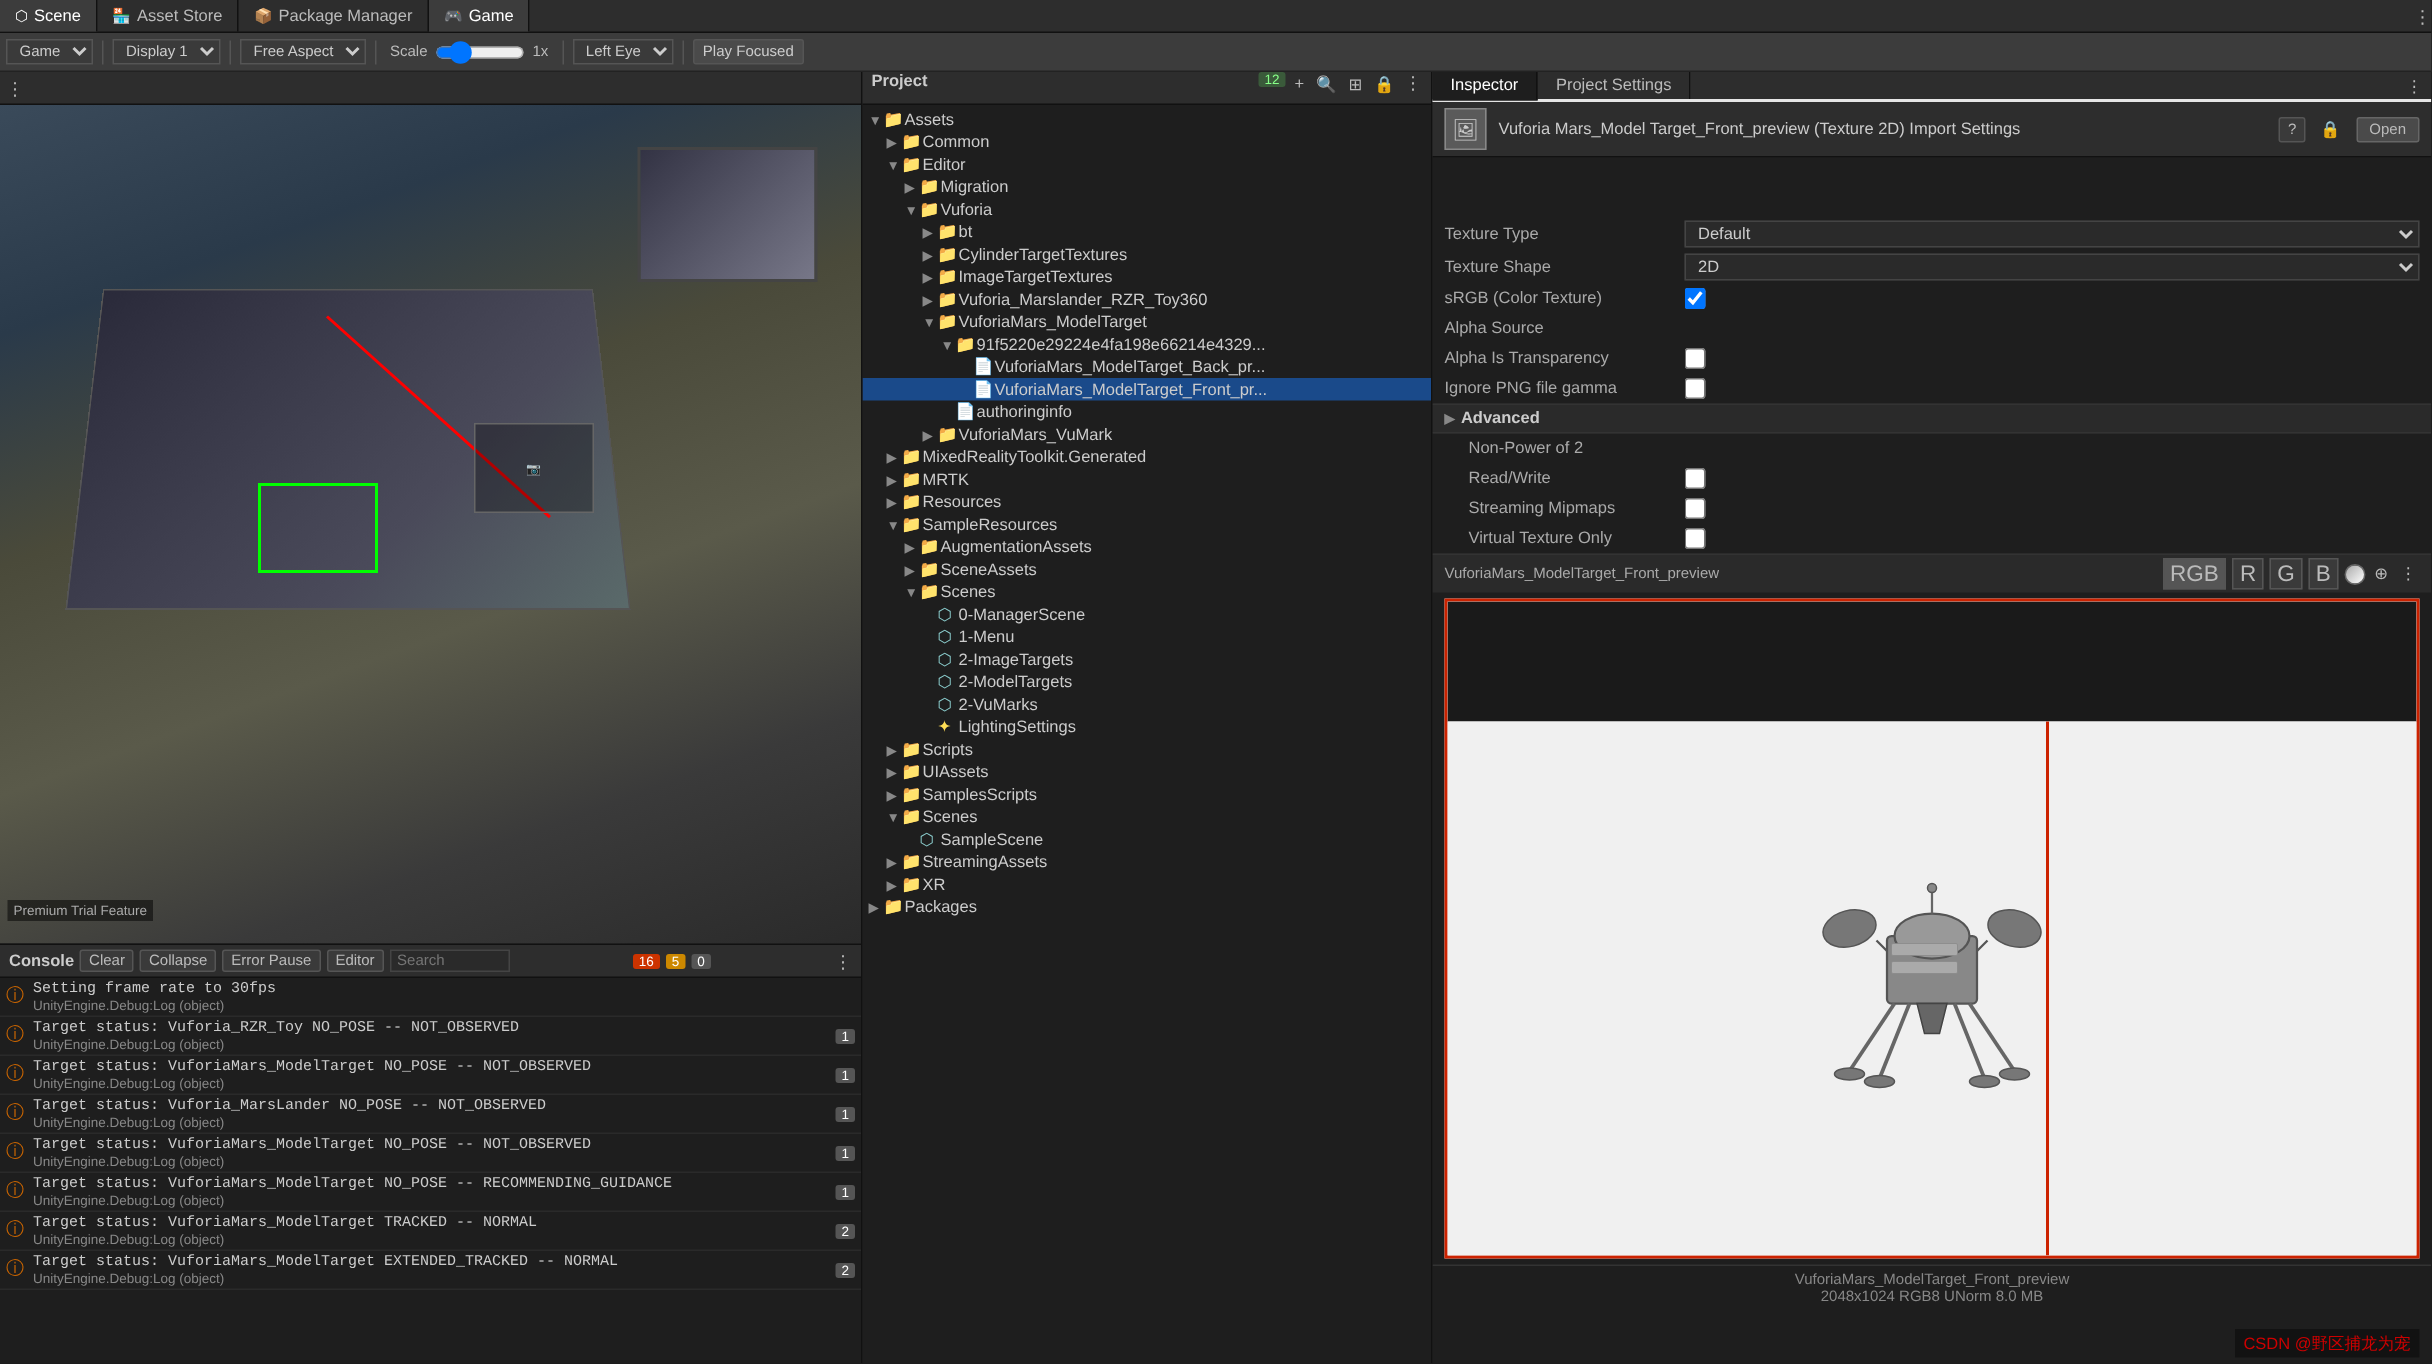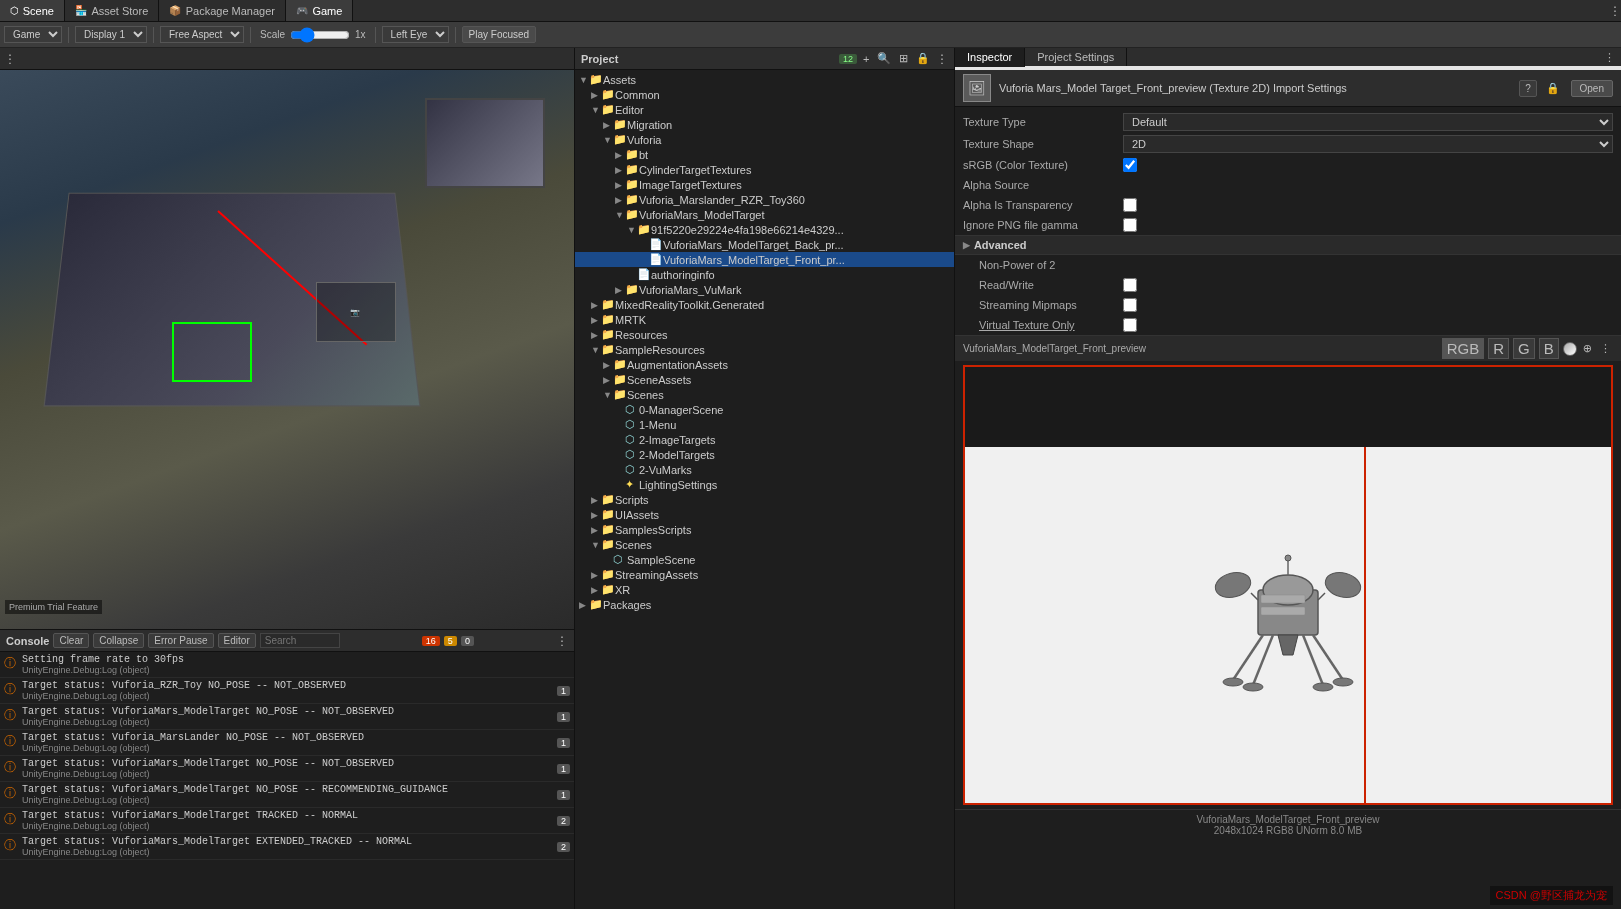--- a/index.html
+++ b/index.html
@@ -50,50 +50,50 @@
     .console-text { flex: 1; }
     .console-msg { color: #ccc; font-size: 10px; font-family: Liberation Mono, monospace; }
     .console-sub { color: #888; font-size: 9px; }
     .console-count { background: #555; color: #fff; border-radius: 2px; padding: 0 4px; font-size: 9px; align-self: center; flex-shrink: 0; }
     .console-body::-webkit-scrollbar { width: 6px; }
     .console-body::-webkit-scrollbar-track { background: #1e1e1e; }
     .console-body::-webkit-scrollbar-thumb { background: #444; }
 
     
     .project-panel { width: 380px; flex-shrink: 0; border-right: 1px solid #111; display: flex; flex-direction: column; }
-    .project-header { display: flex; align-items: center; background: #2d2d2d; height: 22px; padding: 0 6px; gap: 4px; border-bottom: 1px solid #111; }
+    .project-header { display: flex; align-items: flex-start; background: #2d2d2d; height: 22px; padding: 0 6px; gap: 4px; border-bottom: 1px solid #111; }
     .project-title { font-weight: bold; color: #ccc; font-size: 11px; }
     .project-body { flex: 1; overflow-y: auto; background: #1e1e1e; padding: 2px 0; }
     .project-body::-webkit-scrollbar { width: 6px; }
     .project-body::-webkit-scrollbar-track { background: #1e1e1e; }
     .project-body::-webkit-scrollbar-thumb { background: #444; }
     .tree-item { display: flex; align-items: center; padding: 1px 0; cursor: pointer; white-space: nowrap; }
     .tree-item.selected { background: #1a4a8a; }
     .tree-indent { display: inline-block; flex-shrink: 0; }
     .tree-arrow { display: inline-block; width: 10px; flex-shrink: 0; color: #888; font-size: 9px; }
     .tree-icon { display: inline-block; width: 14px; flex-shrink: 0; font-size: 11px; }
     .tree-label { color: #ccc; font-size: 11px; }
     .folder-icon { color: #d4a853; }
     .scene-icon { color: #8bcdcd; }
     .file-icon { color: #9cdcfe; }
     .special-icon { color: #ffdd55; }
 
     
     .inspector-panel { flex: 1; display: flex; flex-direction: column; background: #1e1e1e; }
-    .inspector-tabs { display: flex; background: #2d2d2d; border-bottom: 4px solid #e5e5e5; }
+    .inspector-tabs { display: flex; background: #2d2d2d; border-bottom: 2px solid #e5e5e5; }
     .inspector-tab { padding: 3px 12px; cursor: pointer; border-right: 1px solid #111; font-size: 11px; color: #bbb; }
     .inspector-tab.active { background: #1e1e1e; color: #fff; border-bottom: 1px solid #1e1e1e; margin-bottom: -1px; }
     .inspector-header { display: flex; align-items: center; background: #2d2d2d; padding: 4px 8px; gap: 8px; border-bottom: 1px solid #111; }
     .inspector-icon { width: 28px; height: 28px; background: #5a5a5a; border: 1px solid #888; flex-shrink: 0; display: flex; align-items: center; justify-content: center; font-size: 14px; color: #ccc; }
     .inspector-title-text { font-size: 11px; color: #ccc; flex: 1; }
     .open-btn { background: #4a4a4a; border: 1px solid #666; color: #bbb; padding: 2px 8px; font-size: 10px; cursor: pointer; border-radius: 2px; }
     .question-btn { background: #3a3a3a; border: 1px solid #555; color: #bbb; padding: 2px 5px; font-size: 10px; cursor: pointer; border-radius: 2px; }
 
     
-    .inspector-body { flex: 1; overflow-y: auto; padding: 4px 0; }
+    .inspector-body { flex: 1; overflow-y: auto; padding: 4px 0; margin-top: 36px; }
     .inspector-body::-webkit-scrollbar { width: 6px; }
     .inspector-body::-webkit-scrollbar-track { background: #1e1e1e; }
     .inspector-body::-webkit-scrollbar-thumb { background: #444; }
     .prop-row { display: flex; align-items: center; padding: 2px 8px; min-height: 20px; }
     .prop-label { width: 160px; flex-shrink: 0; color: #aaa; font-size: 11px; }
     .prop-input { background: #2a2a2a; border: 1px solid #444; color: #ccc; padding: 1px 4px; font-size: 11px; width: 100%; }
     .prop-checkbox { width: 14px; height: 14px; }
     .section-header { background: #2a2a2a; padding: 3px 8px; color: #ccc; font-size: 11px; font-weight: bold; cursor: pointer; display: flex; align-items: center; gap: 4px; border-top: 1px solid #333; border-bottom: 1px solid #333; }
     .section-arrow { color: #888; font-size: 9px; }
 
@@ -583,21 +583,21 @@
         <span class="prop-label" style="padding-left:16px;">Read/Write</span>
         <input type="checkbox" class="prop-checkbox" style="">
       </div>
 
       <div class="prop-row">
         <span class="prop-label" style="padding-left:16px;">Streaming Mipmaps</span>
         <input type="checkbox" class="prop-checkbox" style="">
       </div>
 
       <div class="prop-row">
-        <span class="prop-label" style="padding-left:16px;text-decoration:underline;">Virtual Texture Only</span>
+        <span class="prop-label" style="padding-left:16px;">Virtual Texture Only</span>
         <input type="checkbox" class="prop-checkbox" style="">
       </div>
 
       <div class="rgb-bar">
         <span class="rgb-input-label">VuforiaMars_ModelTarget_Front_preview</span>
         <div style="flex:1;"></div>
         <button class="rgb-btn active">RGB</button>
         <button class="rgb-btn">R</button>
         <button class="rgb-btn">G</button>
         <button class="rgb-btn">B</button>

